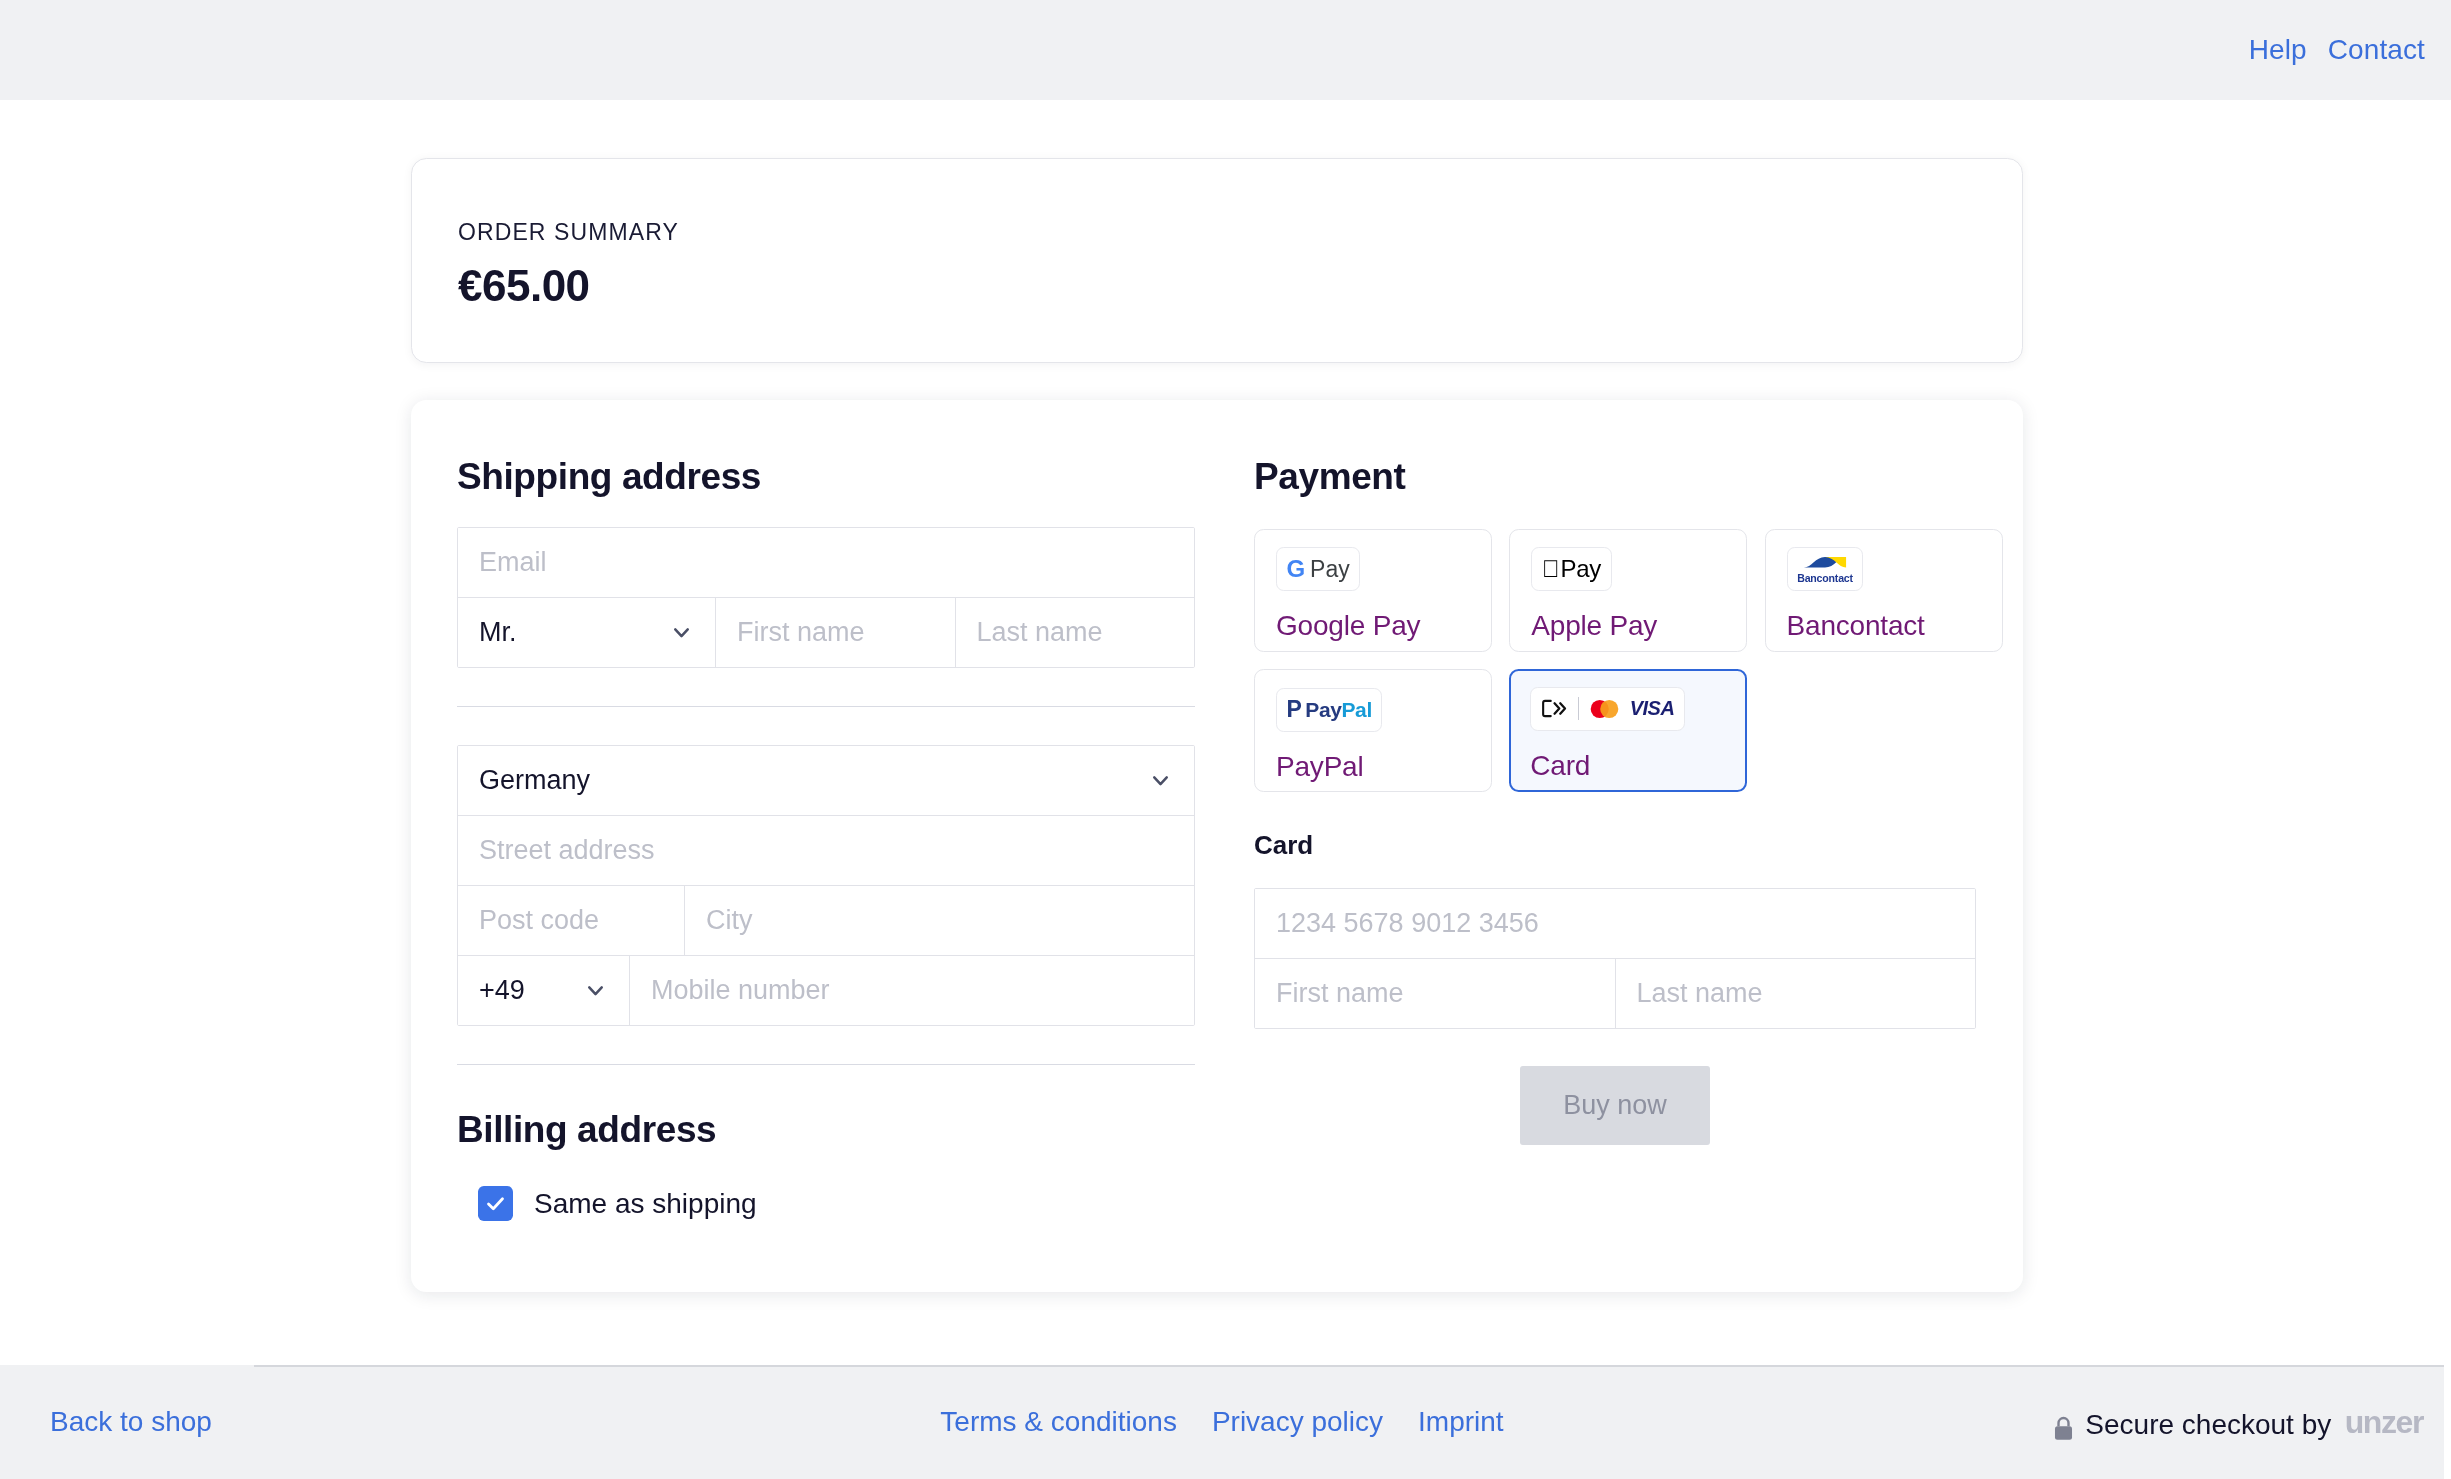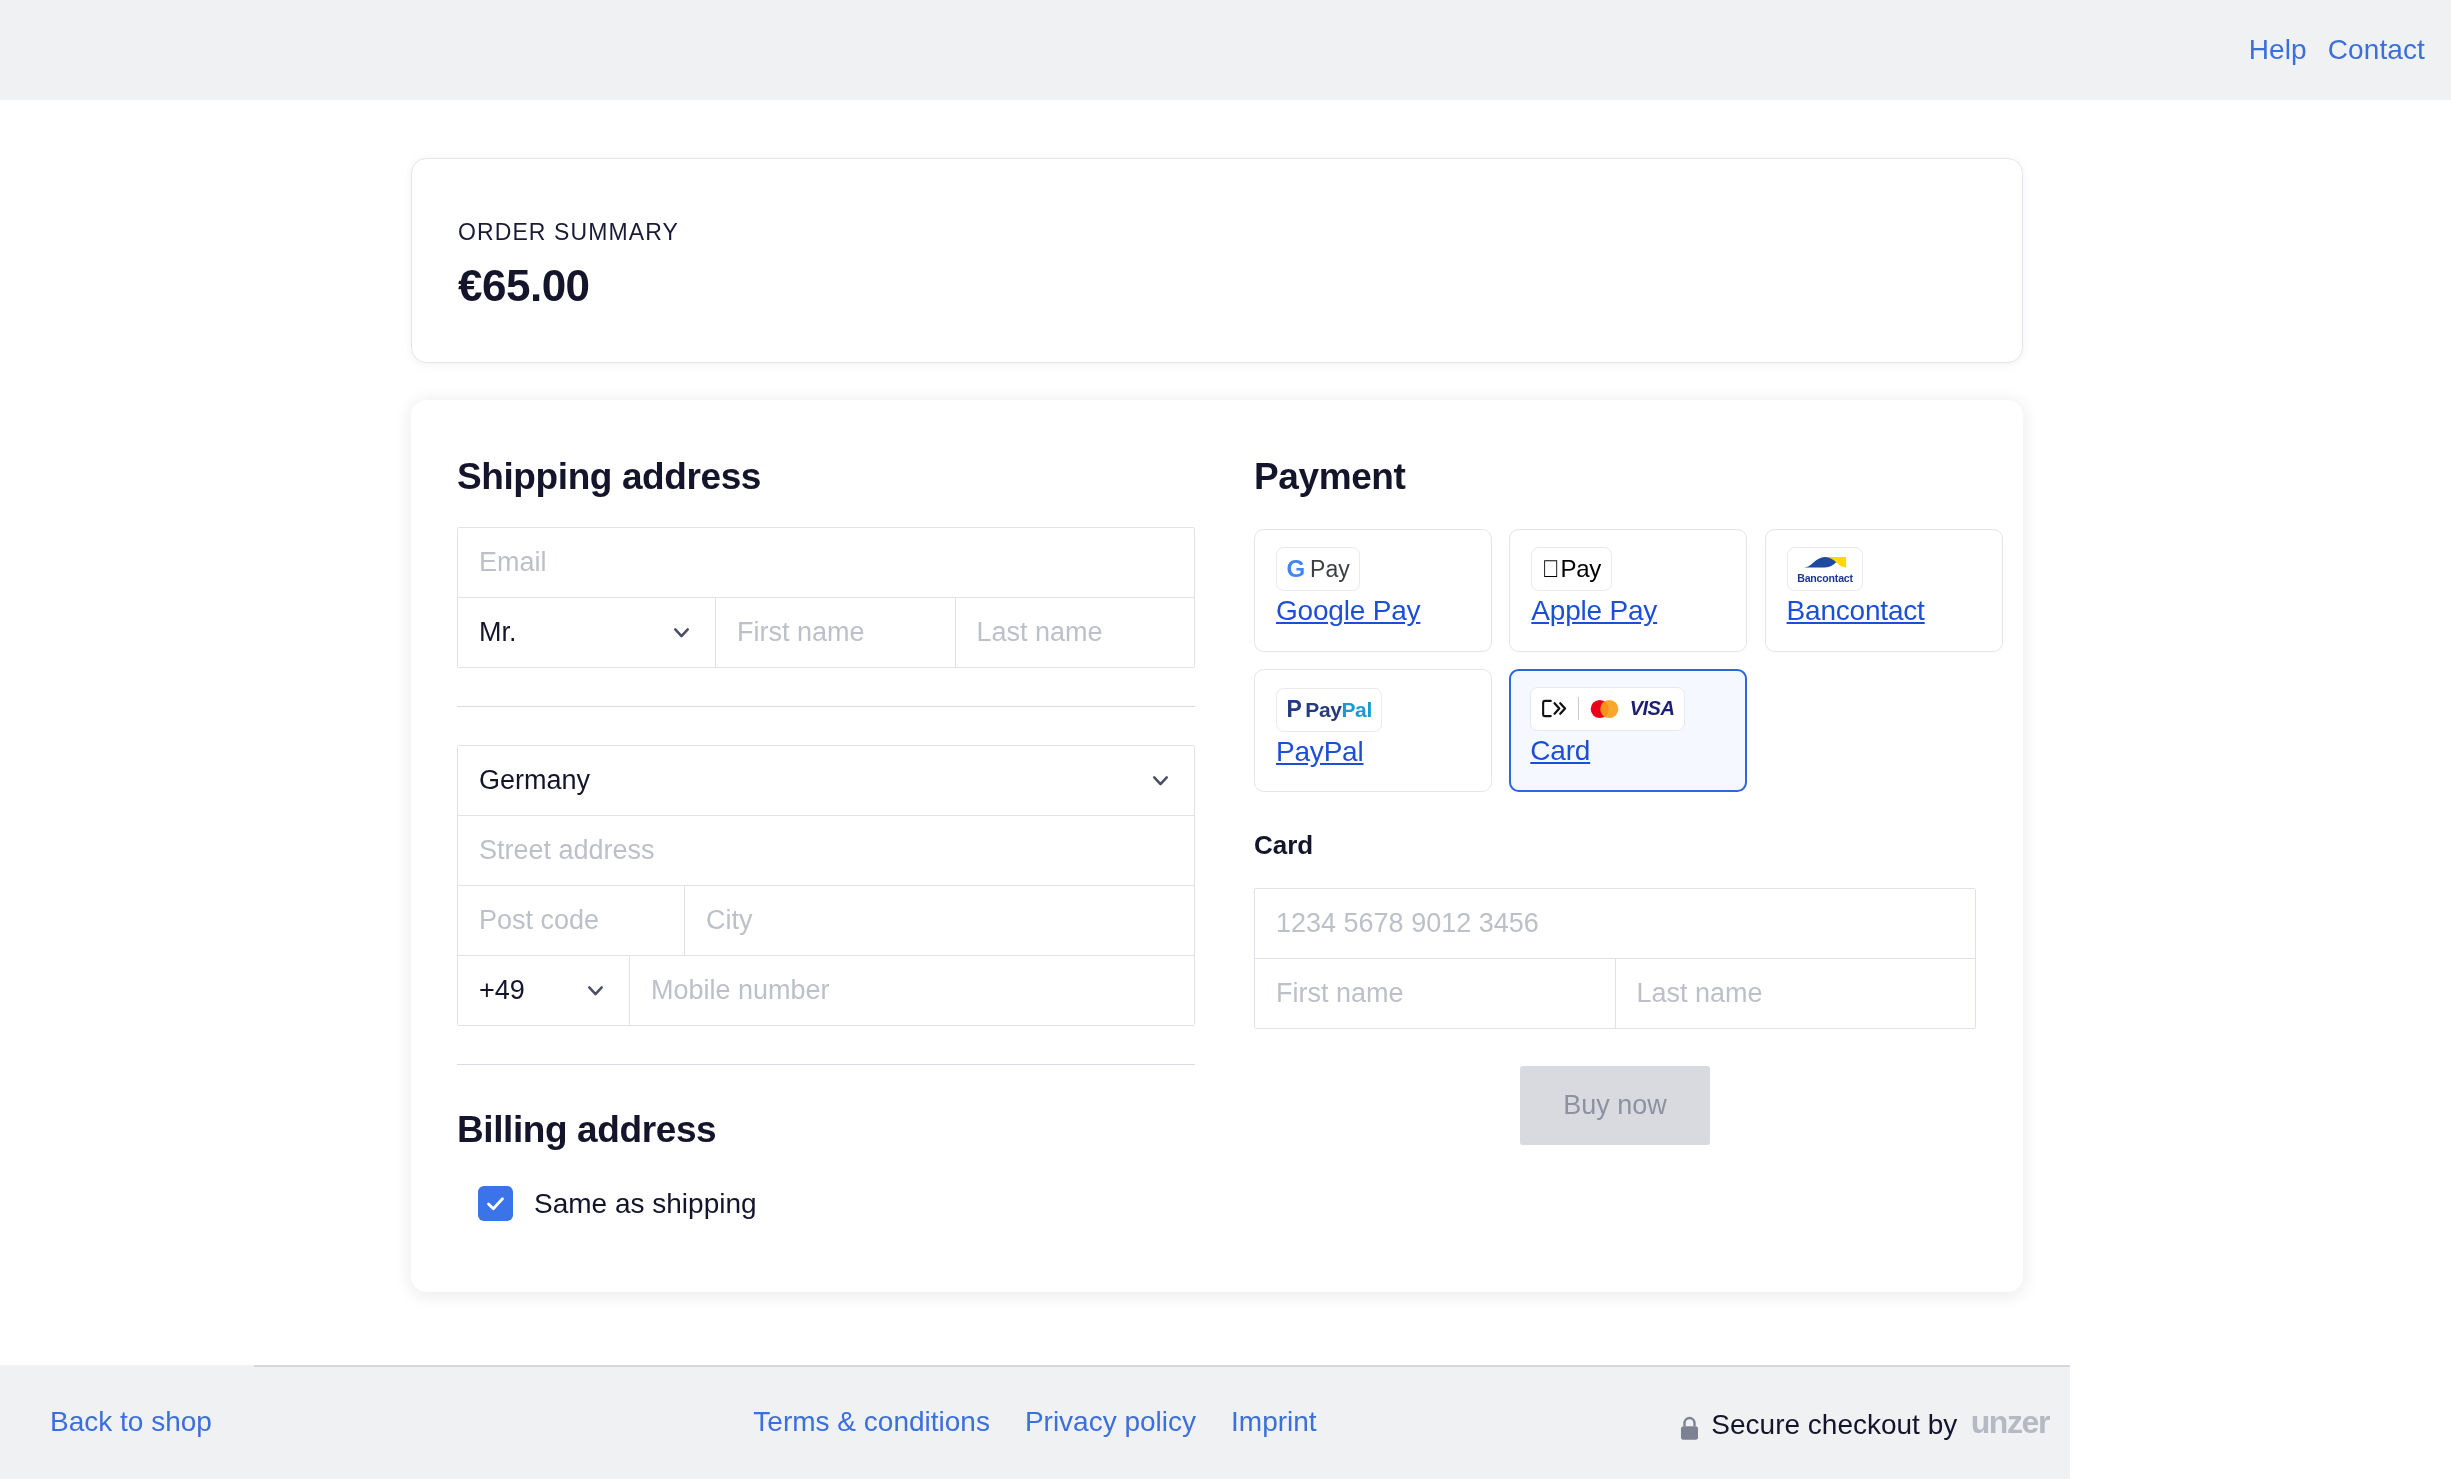--- a/index.html
+++ b/index.html
@@ -203,25 +203,24 @@
     border: 1px solid #E8E9EE;
     border-radius: 7.7px;
     display: inline-flex;
     align-items: center;
     justify-content: center;
     padding: 0 9.6px;
     background: #fff;
   }
   .tile.selected .tile-logo { background: #fff; }
   .tile-label {
-    margin-top: 4px;
+    margin-top: 19px;
     font-size: 28px;
-    color: #1d4ed8;
+    color: #701a75;
     letter-spacing: -0.2px;
-    text-decoration: underline;
   }
 
   .gpay { font-size: 23px; font-weight: 500; color: #3C4043; display: flex; align-items: center; }
   .gpay .g { font-size: 24px; font-weight: 700; margin-right: 4.8px; line-height: 1; }
   .apay { font-size: 24px; font-weight: 500; color: #000; display: flex; align-items: center; letter-spacing: -0.3px; }
   .apay .apple { font-size: 24px; margin-right: 1px; line-height: 1; }
   .bct { display: flex; flex-direction: column; align-items: center; }
   .bct-word { font-size: 10.6px; font-weight: 700; color: #1E3791; margin-top: 1.9px; letter-spacing: -0.2px; }
   .ppal { font-size: 21px; font-weight: 700; display: flex; align-items: center; letter-spacing: -0.4px; }
   .ppal .p1 { color: #253B80; }
@@ -254,21 +253,21 @@
     color: #8E91A0;
     font-size: 27px;
     font-family: "Liberation Sans", sans-serif;
     cursor: not-allowed;
   }
 
   
   .footer {
     position: absolute;
     top: 1365px; left: 0;
-    width: 2070px;
+    width: 2444px;
     height: 114px;
     background: #F0F1F3;
     display: flex;
     align-items: center;
     text-decoration: underline;
   }
   .footer::before {
     content: "";
     position: absolute;
     top: 0; left: 254px; right: 0;

